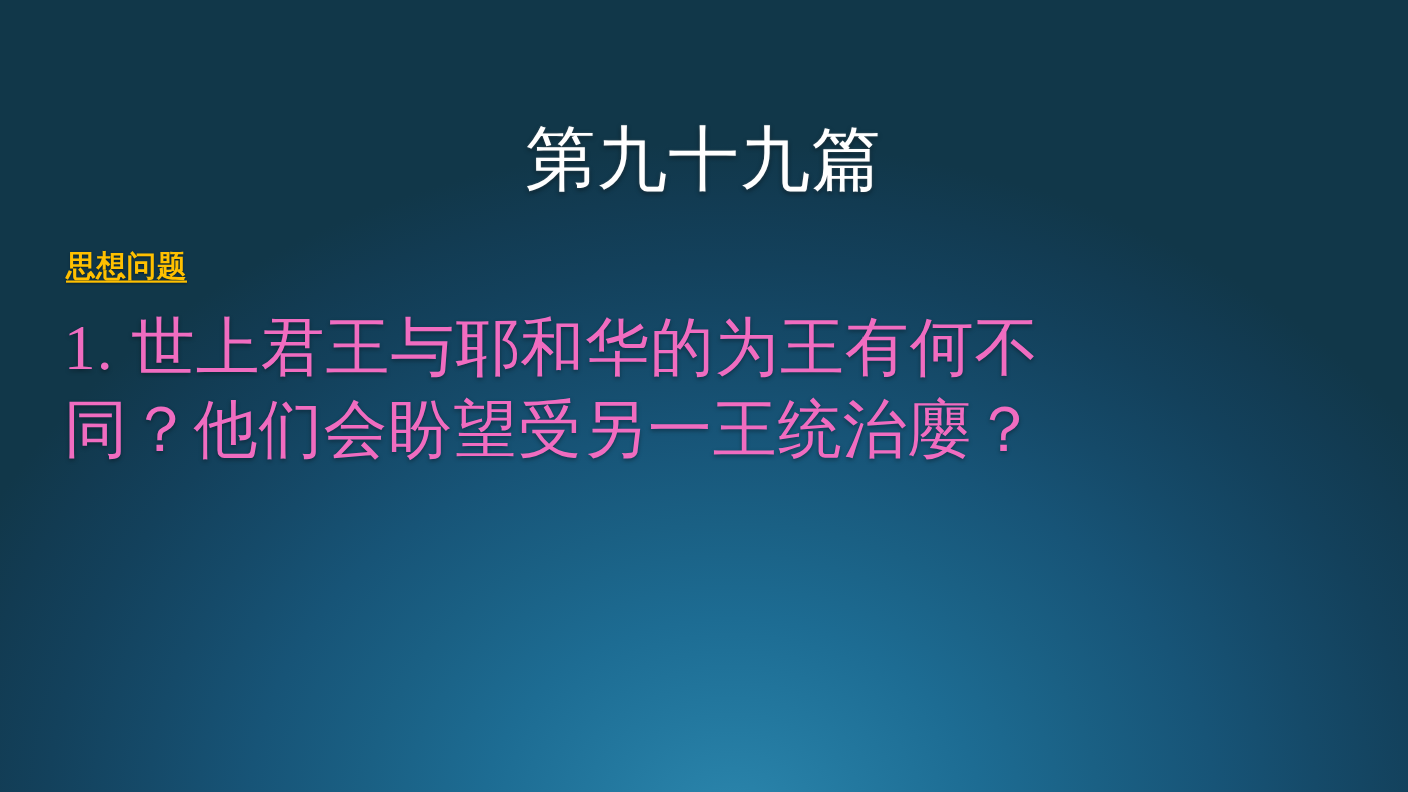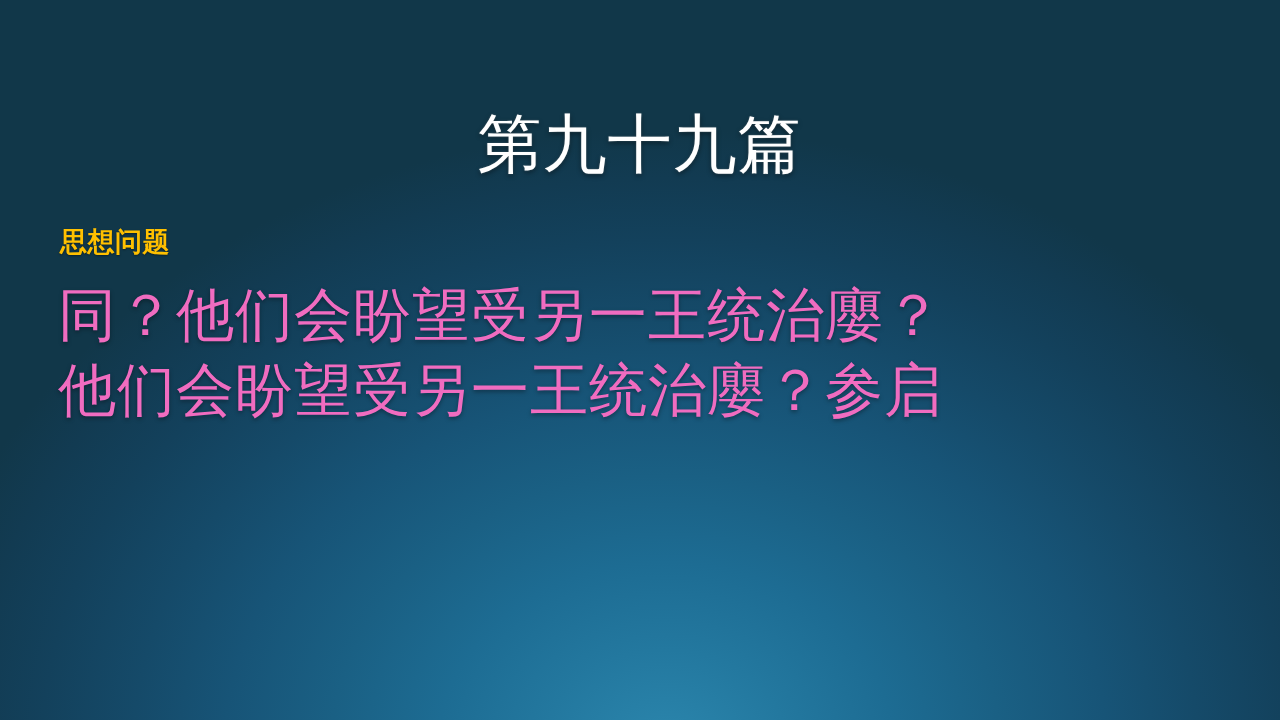--- a/index.html
+++ b/index.html
@@ -51,20 +51,21 @@
   .section-heading {
     position: absolute;
     left: 60px;
     top: 228px;
     color: #ffc000;
     font-family: "Liberation Sans", "DejaVu Sans", sans-serif;
     font-size: 27px;
     font-weight: 700;
     line-height: 1.1;
     letter-spacing: 0.5px;
+    text-decoration: underline;
     text-underline-offset: 4px;
     text-decoration-thickness: 2px;
     white-space: nowrap;
     text-shadow: 0 1px 2px rgba(0,0,0,0.4);
   }
 
   
   .body-block {
     position: absolute;
     left: 58px;
@@ -86,17 +87,17 @@
 </head>
 <body>
 
 <div id="slide">
 
   <div class="title">第九十九篇</div>
 
   <div class="section-heading">思想问题</div>
 
   <div class="body-block">
+    <span class="line">1. 世上君王与耶和华的为王有何不</span>
     <span class="line">同？他们会盼望受另一王统治廮？</span>
-    <span class="line">他们会盼望受另一王统治廮？参启</span>
   </div>
 
 </div>
 
 </body></html>

